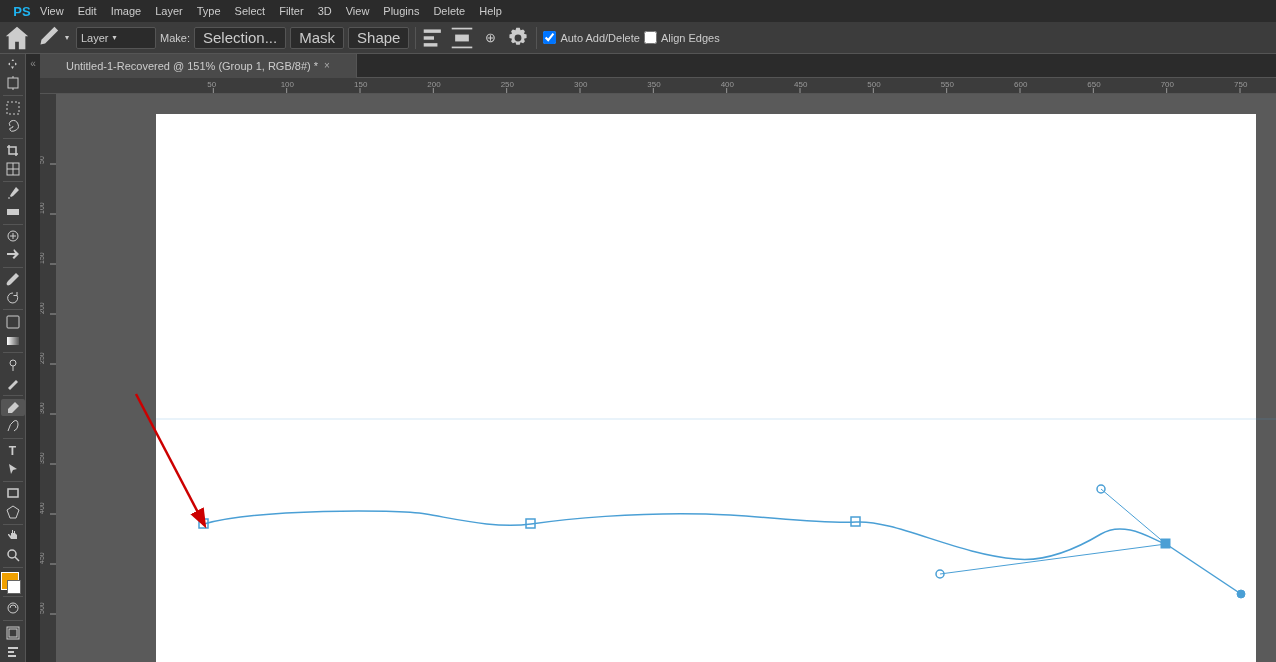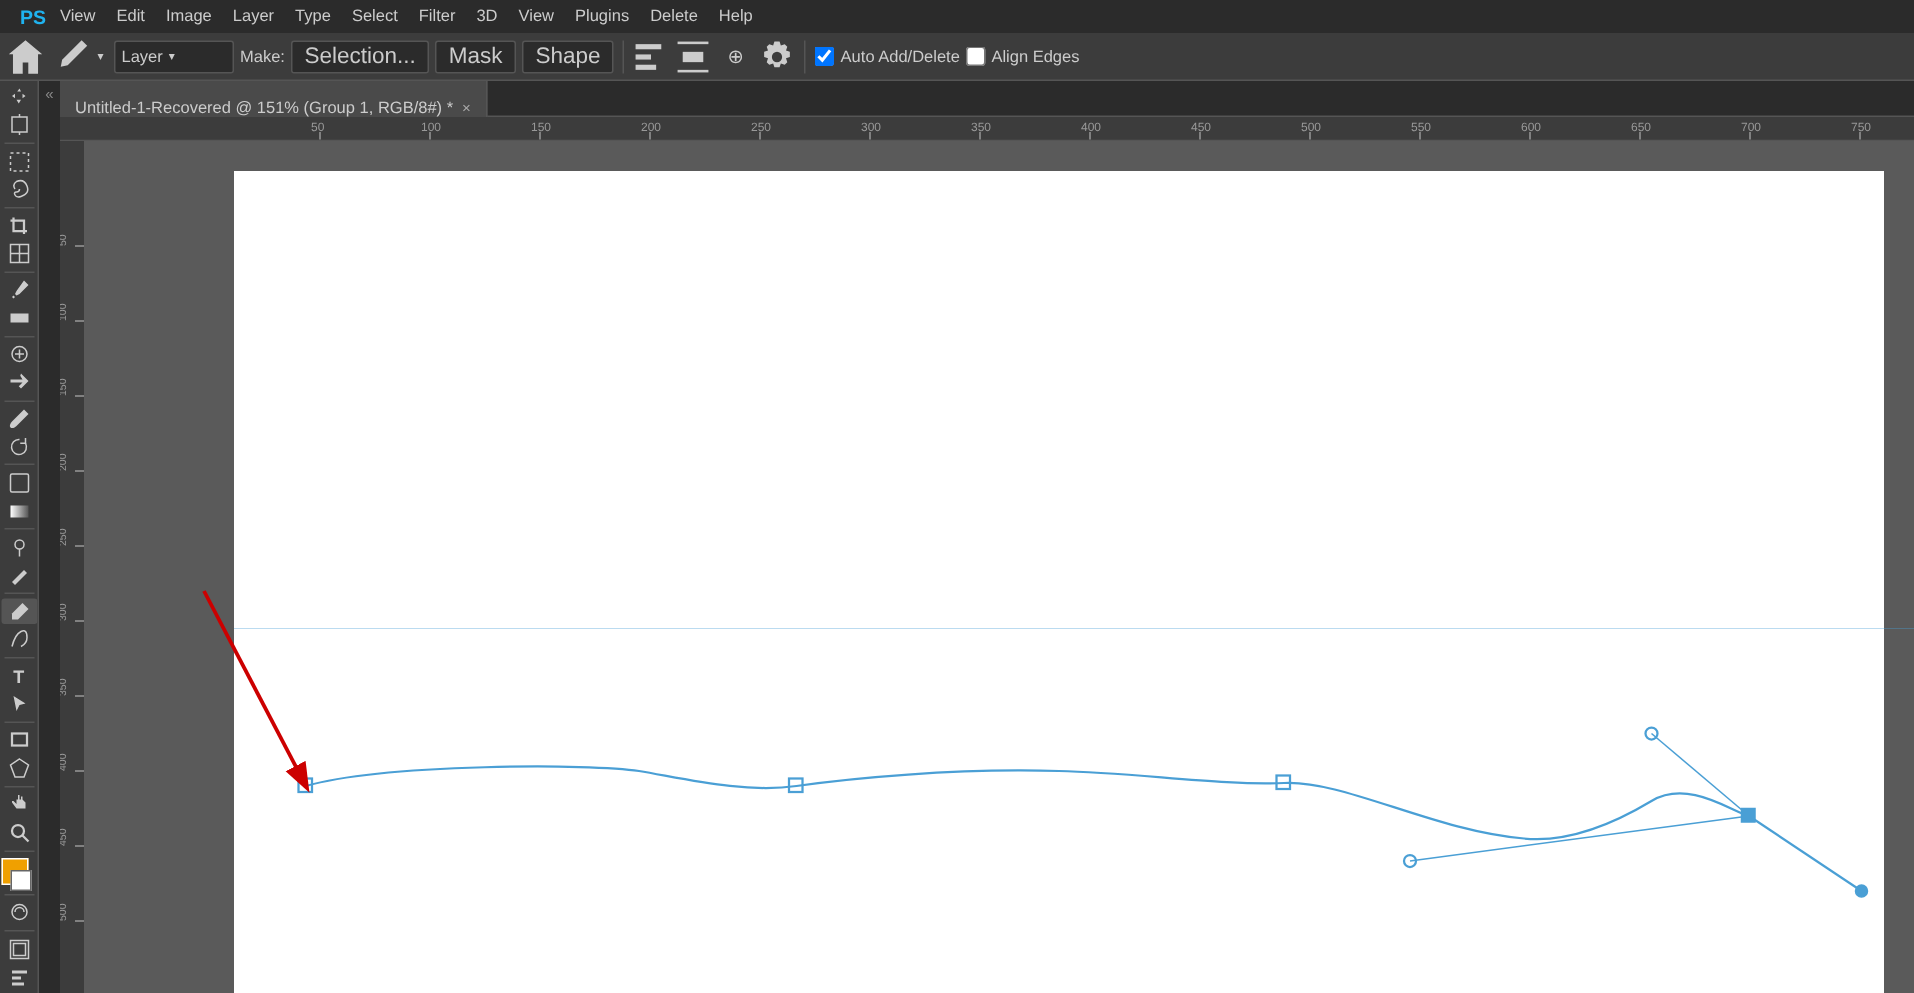--- a/index.html
+++ b/index.html
@@ -73,21 +73,21 @@
     #canvas-area {
       flex: 1; background: #3c3c3c; display: flex; flex-direction: column; overflow: hidden;
     }
 
     
     #tab-bar {
       display: flex; align-items: center; height: 24px; background: #2b2b2b;
       border-bottom: 1px solid #555;
     }
     .doc-tab {
-      display: flex; align-items: flex-end; height: 24px; padding: 0 10px;
+      display: flex; align-items: center; height: 24px; padding: 0 26px;
       background: #4a4a4a; border-right: 1px solid #555; font-size: 11px; color: #ccc;
       cursor: pointer; gap: 6px;
     }
     .doc-tab .close-btn { font-size: 10px; color: #aaa; cursor: pointer; }
 
     
     #ruler-top {
       height: 16px; background: #3c3c3c; border-bottom: 1px solid #555;
       position: relative; overflow: hidden;
     }

